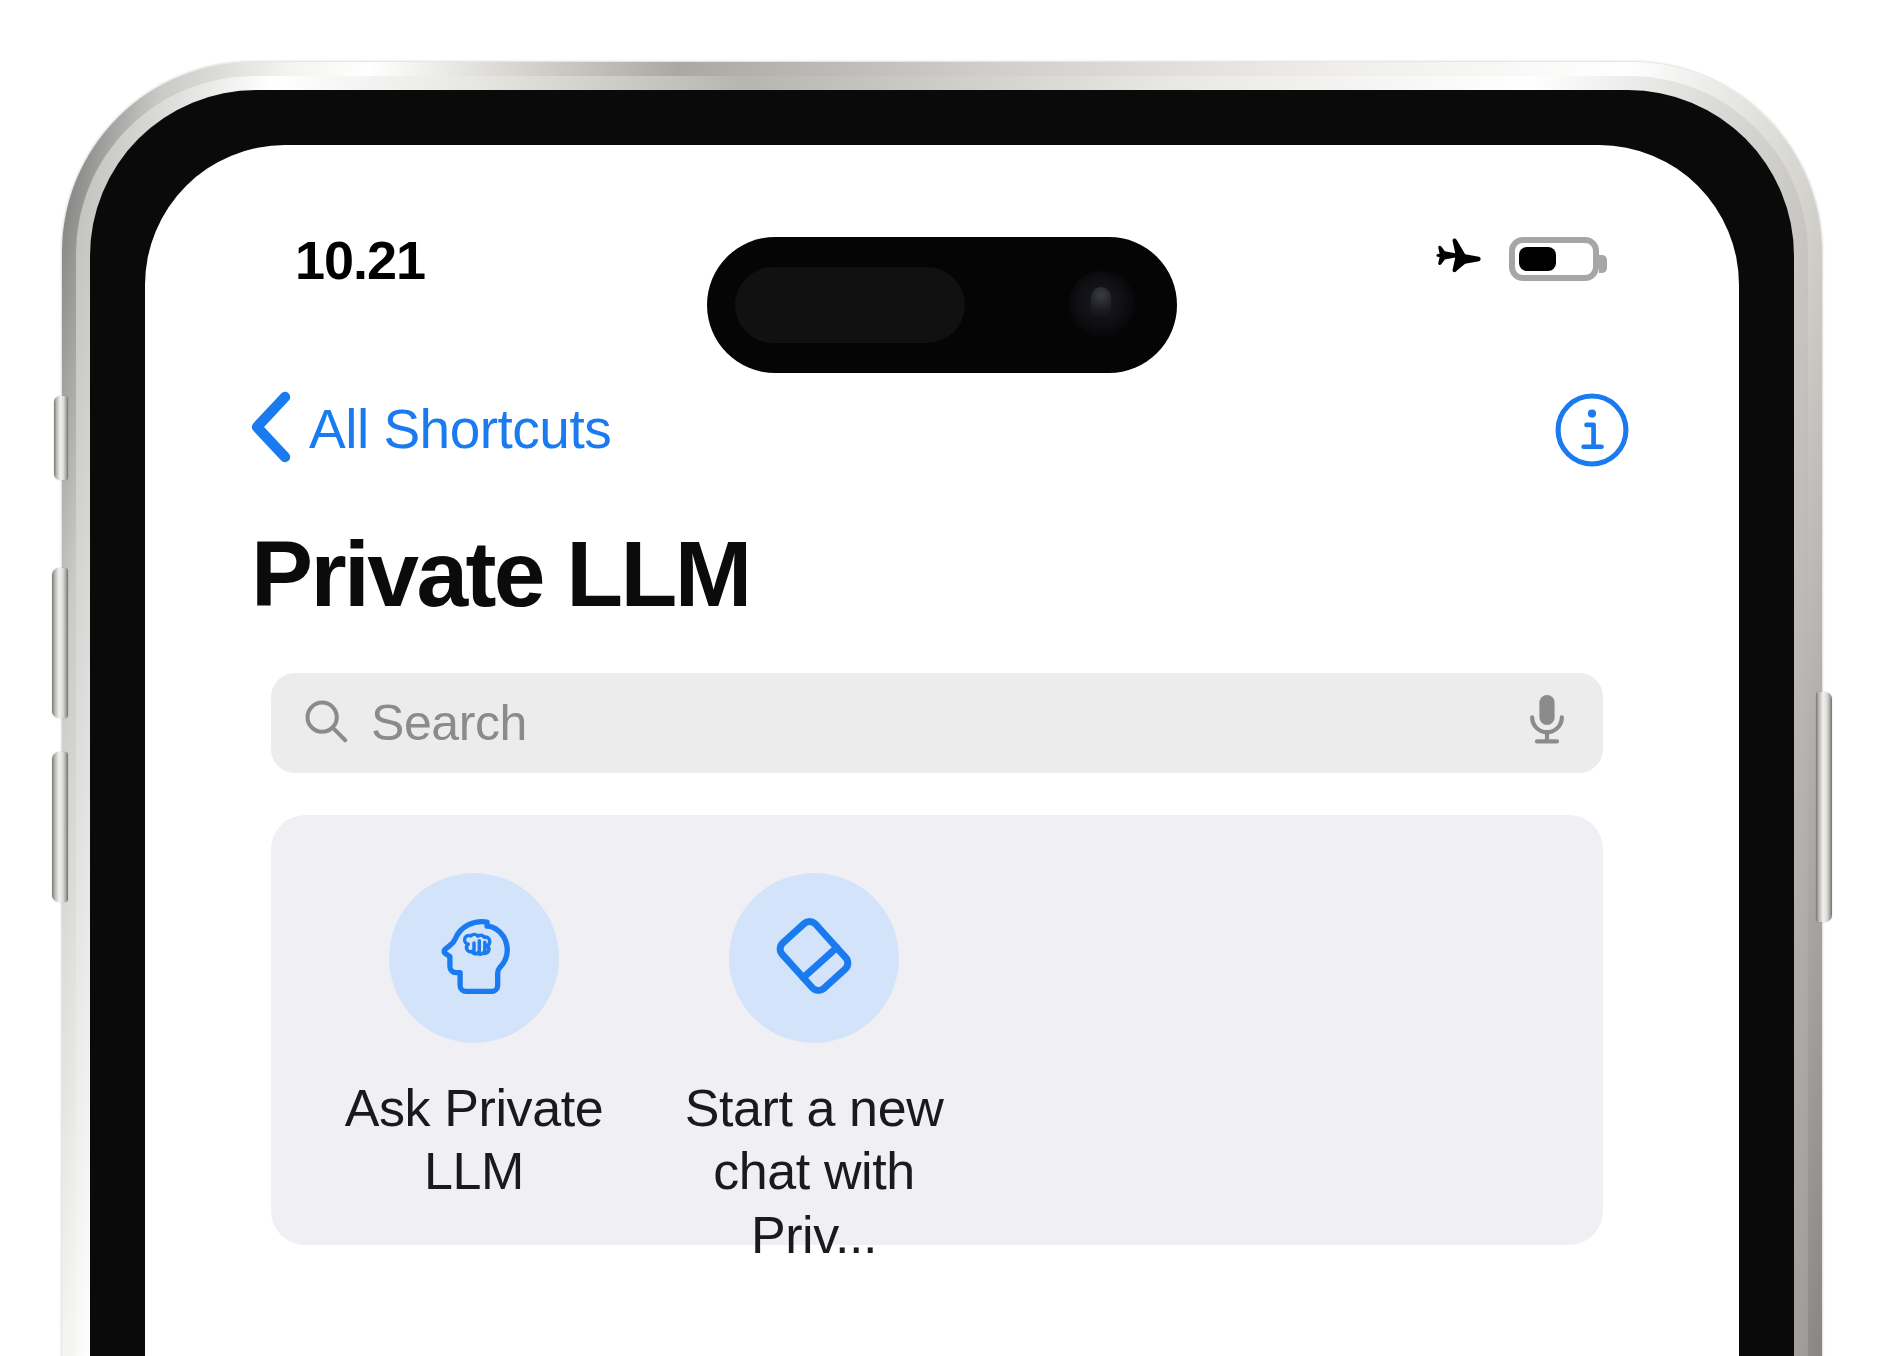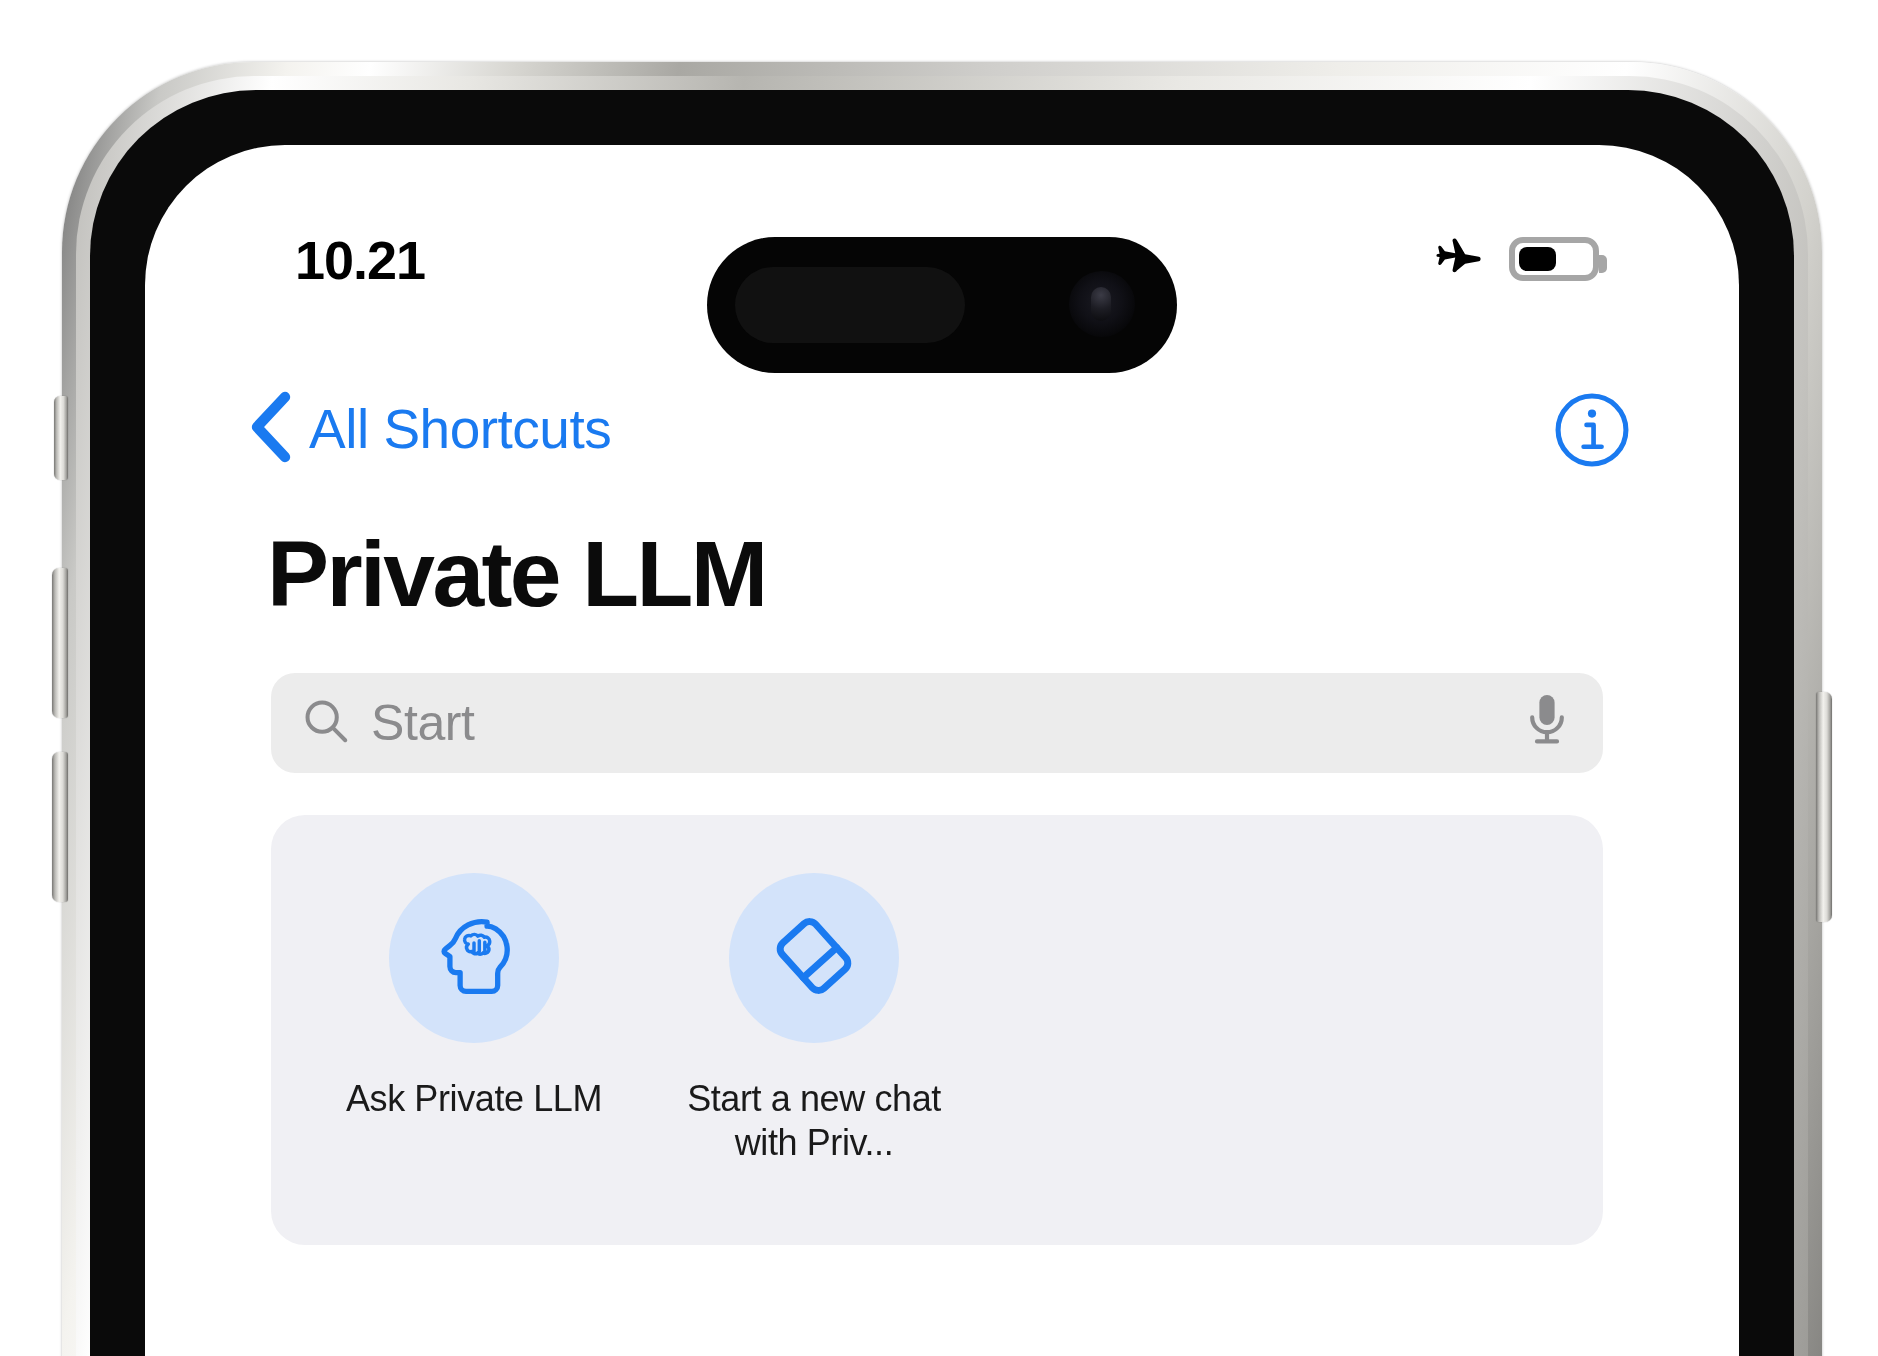--- a/index.html
+++ b/index.html
@@ -183,21 +183,21 @@
   #info-button {
     position: absolute;
     right: 108px; top: 10px;
     width: 78px; height: 78px;
     cursor: pointer;
   }
 
   
   #page-title {
     position: absolute;
-    left: 122px;
+    left: 106px;
     top: 376px;
     font-size: 93px;
     font-weight: bold;
     letter-spacing: -2.6px;
     color: #0b0b0b;
   }
 
   
   #search-bar {
     position: absolute;
@@ -250,21 +250,21 @@
   .shortcut-icon-circle {
     width: 170px; height: 170px;
     border-radius: 50%;
     background: #d3e3fa;
     display: flex;
     align-items: center;
     justify-content: center;
   }
   .shortcut-label {
     margin-top: 34px;
-    font-size: 36px;
+    font-size: 52px;
     line-height: 1.22;
     text-align: center;
     color: #1a1a1a;
     letter-spacing: -0.4px;
   }
 </style>
 </head>
 <body>
 
 <div id="phone-frame">
@@ -317,21 +317,21 @@
 
       <div id="page-title">Private LLM</div>
 
       <div id="search-bar">
         <span id="search-icon">
           <svg width="50" height="50" viewBox="0 0 26 26">
             <circle cx="11" cy="11" r="7.6" fill="none" stroke="#8b8b8d" stroke-width="2.1"></circle>
             <path d="M16.6 16.6 23 23" stroke="#8b8b8d" stroke-width="2.1" stroke-linecap="round"></path>
           </svg>
         </span>
-        <span id="search-placeholder">Start</span>
+        <span id="search-placeholder">Search</span>
         <span id="mic-button">
           <svg width="48" height="60" viewBox="0 0 24 30">
             <rect x="8.2" y="2" width="7.6" height="15" rx="3.8" fill="#8b8b8d"></rect>
             <path d="M4.6 13.2a7.4 7.4 0 0 0 14.8 0" fill="none" stroke="#8b8b8d" stroke-width="2.1" stroke-linecap="round"></path>
             <path d="M12 20.8V25M7 25.2h10" fill="none" stroke="#8b8b8d" stroke-width="2.1" stroke-linecap="round"></path>
           </svg>
         </span>
       </div>
 
       <div id="shortcut-card">

